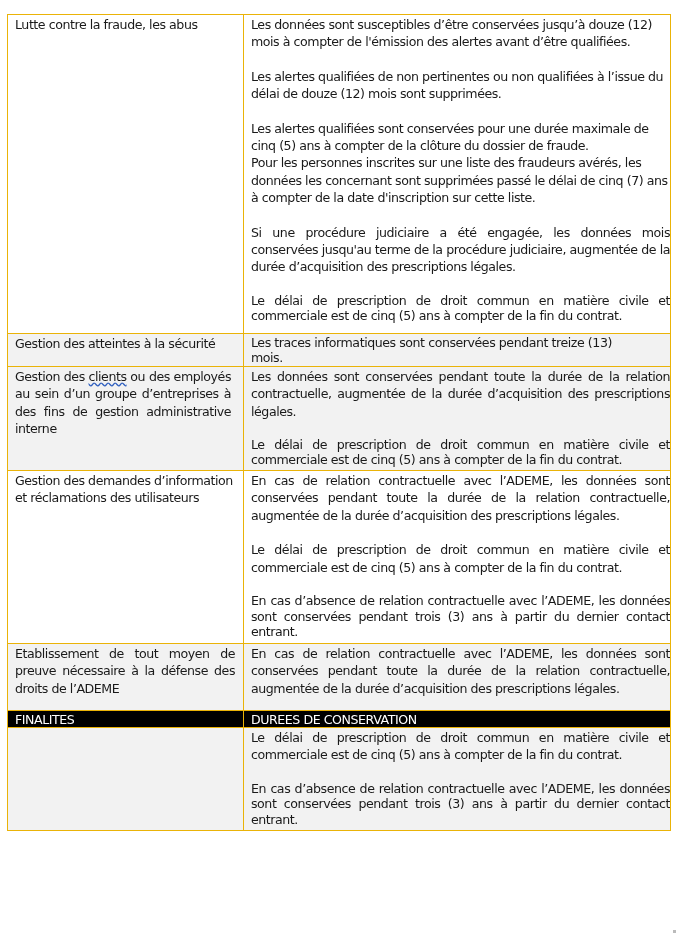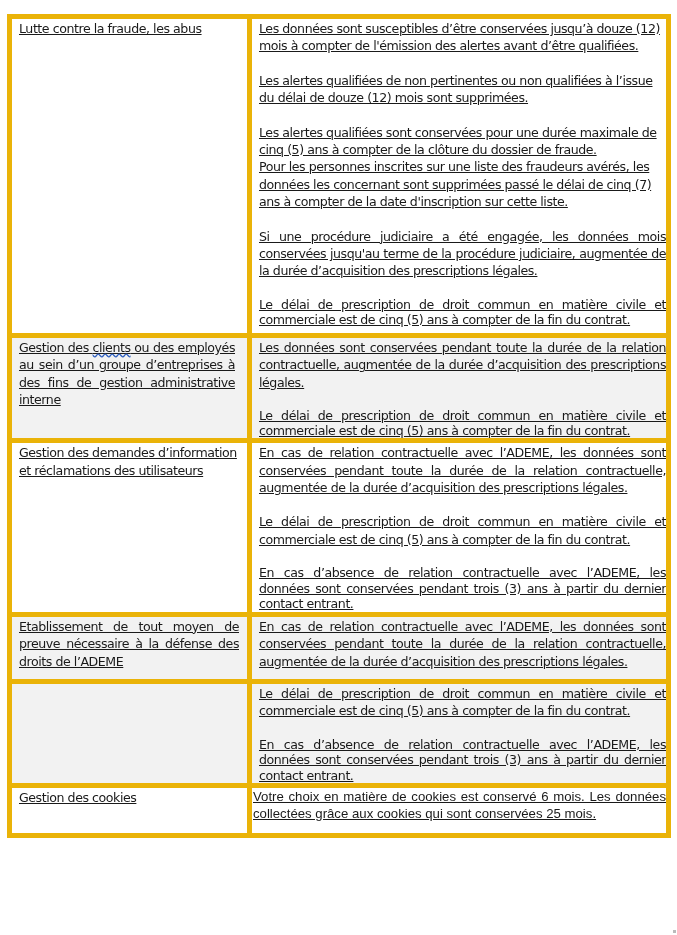--- a/index.html
+++ b/index.html
@@ -1,20 +1,20 @@
 <!DOCTYPE html>
 <html><head>
 <meta charset="utf-8">
 <style>
   html, body { margin:0; padding:0; background:#ffffff; }
   body { width:677px; height:935px; position:relative; overflow:hidden;
          font-family:"Liberation Sans", sans-serif; color:#1a1a1a; }
   .tbl { position:absolute; left:7px; top:14px; width:664px; border-collapse:collapse; table-layout:fixed; }
-  .tbl td { border:5px solid #eab308; vertical-align:top; padding:1px 0 0 7px; font-size:12.6px; line-height:17.4px;
-            font-family:"DejaVu Sans", sans-serif; letter-spacing:-0.45px; overflow:hidden;text-decoration:underline; }
+  .tbl td { border:1px solid #eab308; vertical-align:top; padding:1px 0 0 7px; font-size:12.6px; line-height:17.4px;
+            font-family:"DejaVu Sans", sans-serif; letter-spacing:-0.45px; overflow:hidden; }
   .tbl td.c1 { width:228px; padding-right:0; }
   .tbl td.c2 { padding-left:7px; padding-right:0; }
   .shade td { background:#f2f2f2; }
   .hdr td { background:#000; color:#fff; height:15px; line-height:15px; padding-top:1px; padding-bottom:0; }
   .j { text-align:justify; }
   .p { margin:0; }
   .gap { height:17px; }
   .u { text-decoration:underline; text-decoration-color:#2f5fbf; text-decoration-style:wavy; }
   .arial { font-family:"Liberation Sans", sans-serif !important; font-size:13.2px !important; line-height:16.5px !important; letter-spacing:0 !important; padding-left:1px !important; }
   .mark { position:absolute; left:673px; top:930px; width:3px; height:3px; background:#bbb; }
@@ -34,20 +34,26 @@
       <div class="gap"></div>
       <div class="p">Les alertes qualifiées sont conservées pour une durée maximale de cinq (5) ans à compter de la clôture du dossier de fraude.</div>
       <div class="p">Pour les personnes inscrites sur une liste des fraudeurs avérés, les données les concernant sont supprimées passé le délai de cinq (7) ans à compter de la date d'inscription sur cette liste.</div>
       <div class="gap"></div>
       <div class="p j">Si une procédure judiciaire a été engagée, les données mois conservées jusqu'au terme de la procédure judiciaire, augmentée de la durée d’acquisition des prescriptions légales.</div>
       <div class="gap"></div>
       <div class="p j" style="line-height:15px">Le délai de prescription de droit commun en matière civile et commerciale est de cinq (5) ans à compter de la fin du contrat.</div>
     </td>
   </tr>
 
+  <tr class="shade" style="height:33px">
+    <td class="c1">Gestion des atteintes à la sécurité</td>
+    <td class="c2" style="line-height:15px">
+      <div class="p" style="width:370px">Les traces informatiques sont conservées pendant treize (13) mois.</div>
+    </td>
+  </tr>
 
 
   <tr class="shade" style="height:104px">
     <td class="c1 j" style="padding-right:12px">
       <span>Gestion des </span><span class="u">clients</span><span> ou des employés au sein d’un groupe d’entreprises à des fins de gestion administrative interne</span>
     </td>
     <td class="c2 j">
       <div class="p">Les données sont conservées pendant toute la durée de la relation contractuelle, augmentée de la durée d’acquisition des prescriptions légales.</div>
       <div class="gap"></div>
       <div class="p" style="line-height:15px">Le délai de prescription de droit commun en matière civile et commerciale est de cinq (5) ans à compter de la fin du contrat.</div>
@@ -65,32 +71,30 @@
     </td>
   </tr>
 
   <tr class="shade" style="height:67px">
     <td class="c1 j" style="padding-right:8px">Etablissement de tout moyen de preuve nécessaire à la défense des droits de l’ADEME</td>
     <td class="c2 j">
       <div class="p">En cas de relation contractuelle avec l’ADEME, les données sont conservées pendant toute la durée de la relation contractuelle, augmentée de la durée d’acquisition des prescriptions légales.</div>
     </td>
   </tr>
 
+  <tr class="hdr">
+    <td class="c1">FINALITES</td>
+    <td class="c2">DUREES DE CONSERVATION</td>
+  </tr>
 
   <tr class="shade" style="height:103px">
     <td class="c1"></td>
     <td class="c2 j">
       <div class="p">Le délai de prescription de droit commun en matière civile et commerciale est de cinq (5) ans à compter de la fin du contrat.</div>
       <div class="gap"></div>
       <div class="p" style="line-height:15.5px">En cas d’absence de relation contractuelle avec l’ADEME, les données sont conservées pendant trois (3) ans à partir du dernier contact entrant.</div>
     </td>
   </tr>
 
-  <tr style="height:50px">
-    <td class="c1">Gestion des cookies</td>
-    <td class="c2 j arial">
-      <div class="p">Votre choix en matière de cookies est conservé 6 mois. Les données collectées grâce aux cookies qui sont conservées 25 mois.</div>
-    </td>
-  </tr>
 </tbody>
   </table>
 
 <div class="mark"></div>
 
 </body></html>

